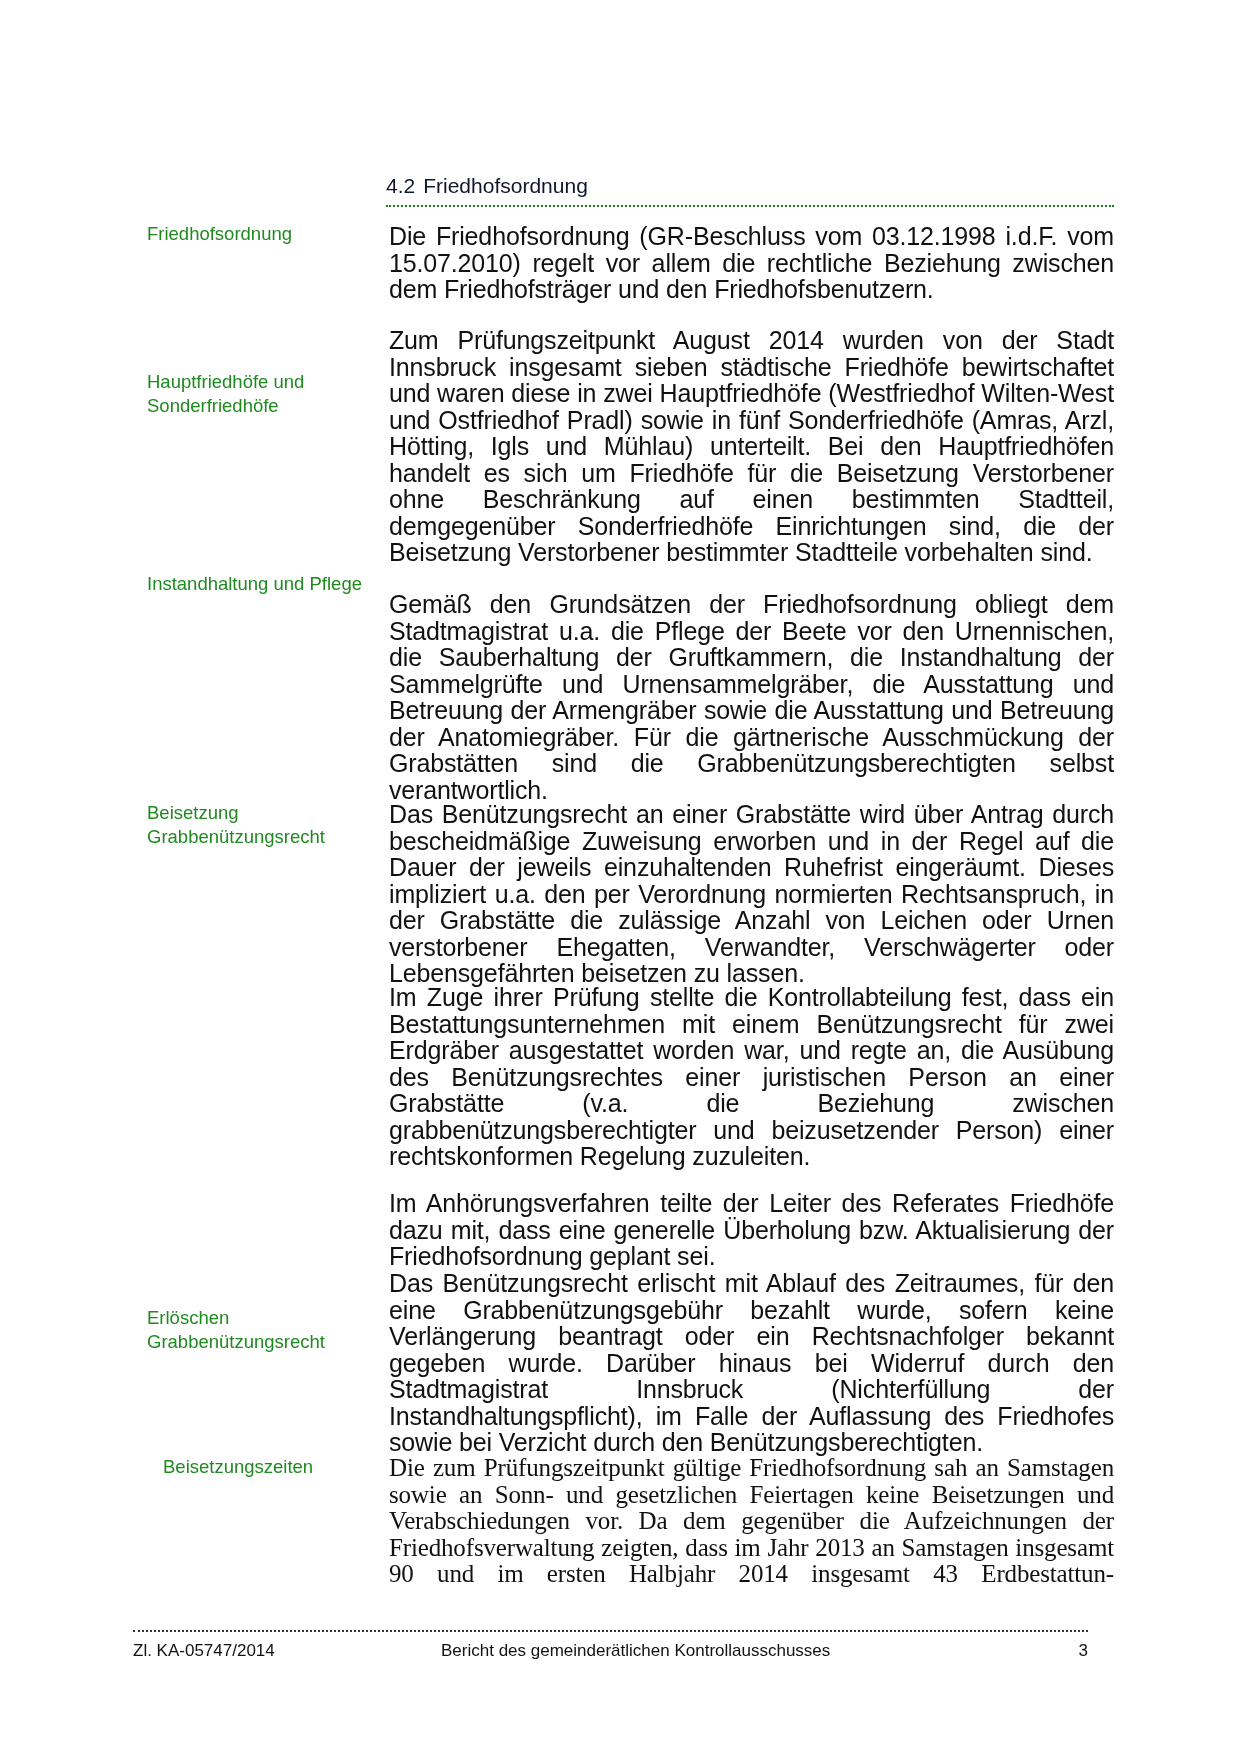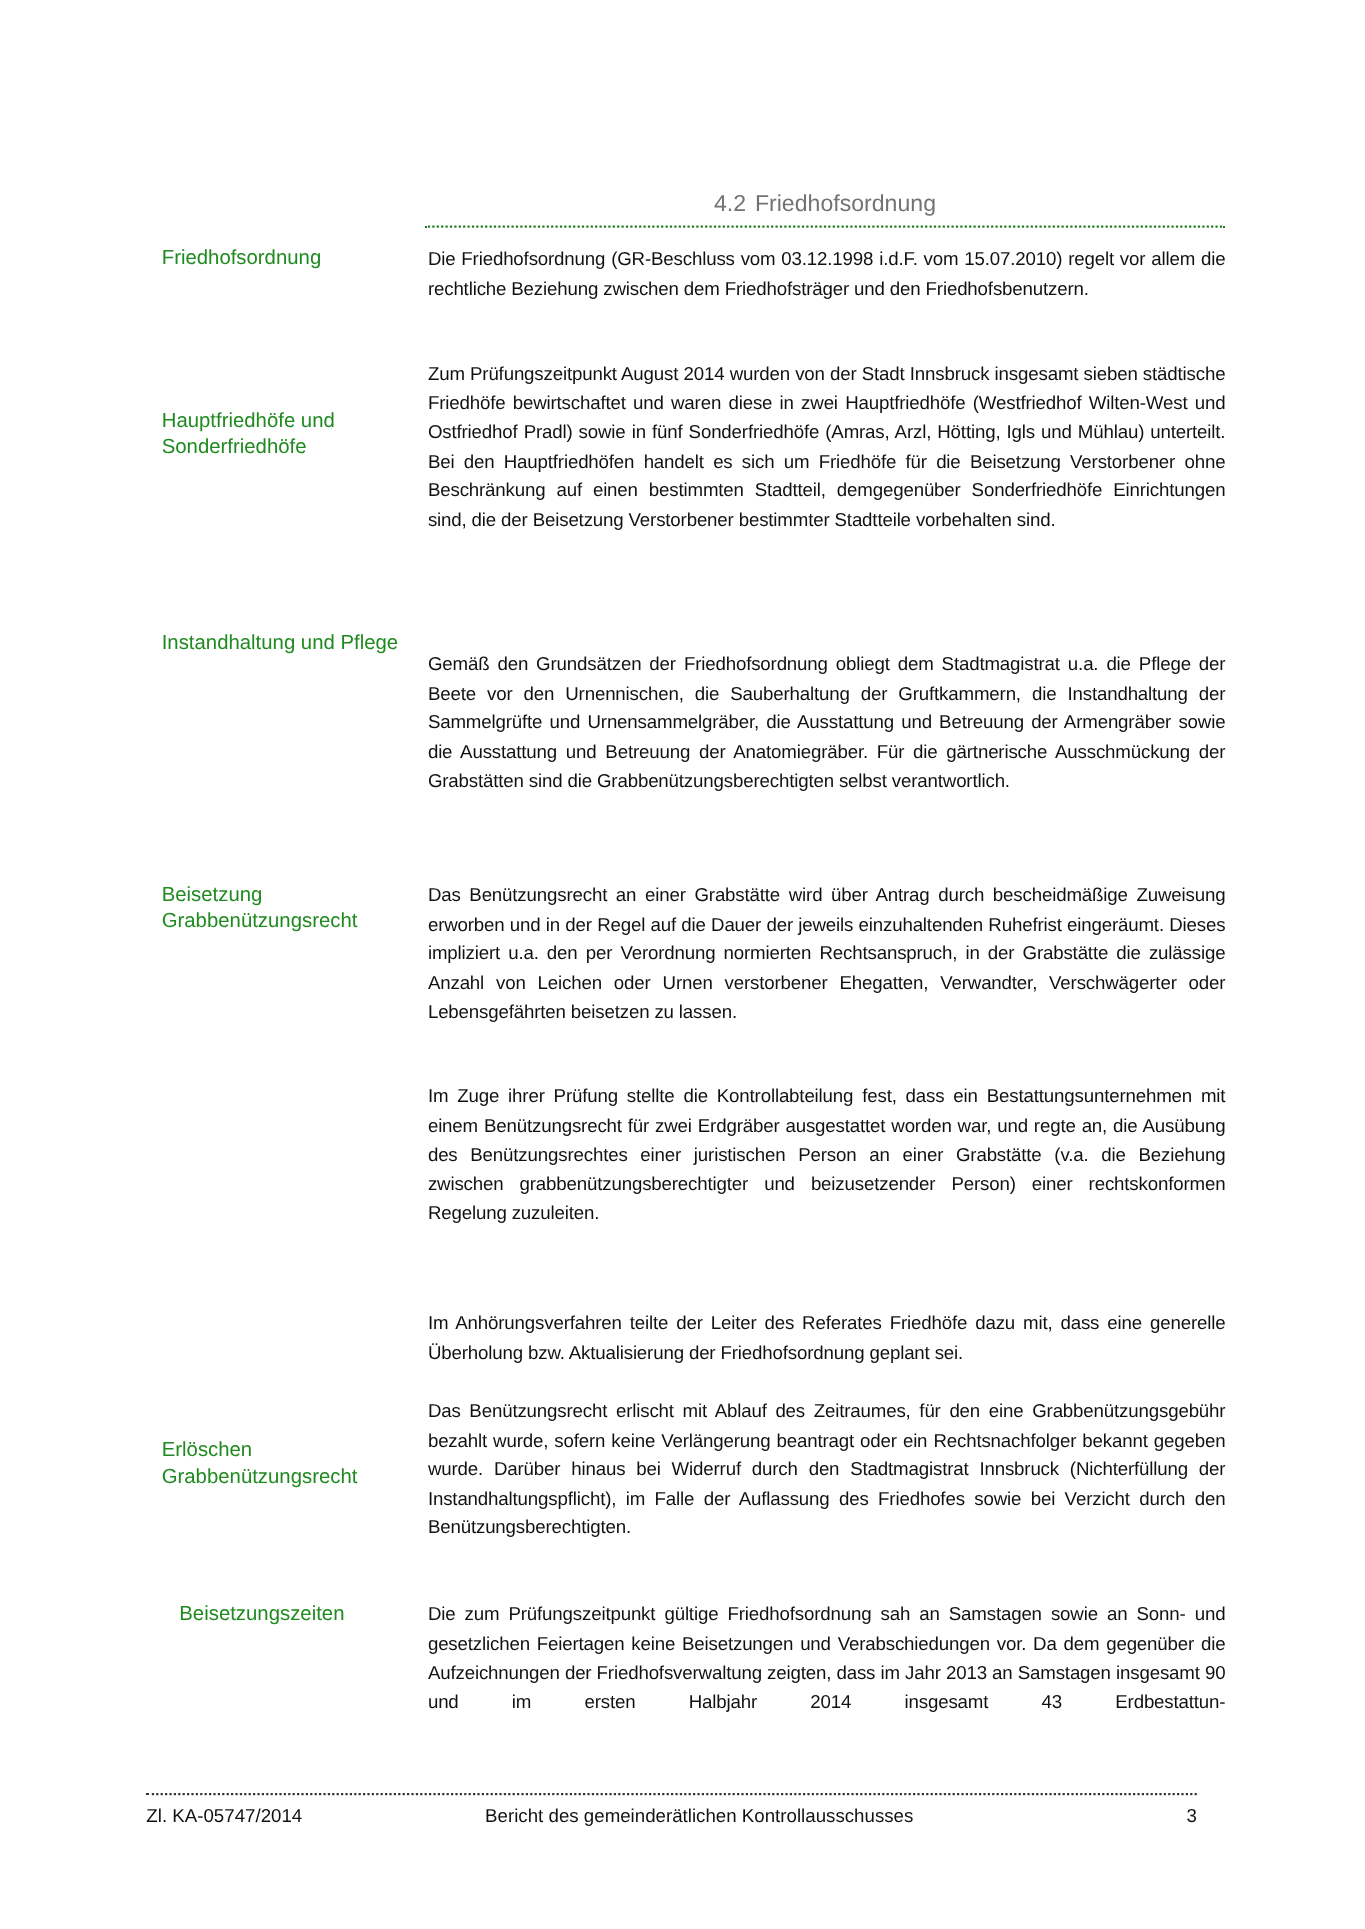--- a/index.html
+++ b/index.html
@@ -13,22 +13,22 @@
       position: relative;
       overflow: hidden;
       font-family: "Liberation Sans", sans-serif;
       color: #111111;
     }
     .section-header {
       position: absolute;
       left: 386px;
       top: 172px;
       width: 728px;
-      text-align: center;
-      color: #737373;
+      text-align: left;
+      color: #0f172a;
       font-size: 21px;
       line-height: 28px;
     }
     .section-header .num { margin-right: 8px; }
     .header-rule {
       position: absolute;
       left: 386px;
       top: 205px;
       width: 728px;
       height: 0;
@@ -39,21 +39,21 @@
       left: 147px;
       width: 215px;
       color: #1f8a1f;
       font-size: 18.5px;
       line-height: 24px;
     }
     .para {
       position: absolute;
       left: 389px;
       width: 725px;
-      font-size: 17px;
+      font-size: 25px;
       line-height: 26.5px;
       text-align: justify;
       hyphens: manual;
       letter-spacing: -0.15px;
       margin: 0;
     }
     .footer-rule {
       position: absolute;
       left: 133px;
       top: 1630px;
@@ -106,21 +106,21 @@
     <p class="para" style="top:1154px;margin-top:36px;">Im Anhörungsverfahren teilte der Leiter des Referates Friedhöfe dazu mit, dass eine generelle Überholung bzw. Aktualisierung der Friedhofs­ordnung geplant sei.</p>
   </div>
 
   <div>
     <div class="margin-label" style="top:1270px;margin-top:36px;">Erlöschen Grabbenützungsrecht</div>
     <p class="para" style="top:1270px;">Das Benützungsrecht erlischt mit Ablauf des Zeitraumes, für den eine Grabbenützungsgebühr bezahlt wurde, sofern keine Verlängerung be­antragt oder ein Rechtsnachfolger bekannt gegeben wurde. Darüber hinaus bei Widerruf durch den Stadtmagistrat Innsbruck (Nichterfüllung der Instandhaltungspflicht), im Falle der Auflassung des Friedhofes sowie bei Verzicht durch den Benützungsberechtigten.</p>
   </div>
 
   <div>
     <div class="margin-label" style="top:1455px;margin-left:16px;">Beisetzungszeiten</div>
-    <p class="para" style="top:1455px; text-align-last: justify;">Die zum Prüfungszeitpunkt gültige Friedhofsordnung sah an Samsta­gen sowie an Sonn- und gesetzlichen Feiertagen keine Beisetzungen und Verabschiedungen vor. Da dem gegenüber die Aufzeichnungen der Friedhofsverwaltung zeigten, dass im Jahr 2013 an Samstagen insgesamt 90 und im ersten Halbjahr 2014 insgesamt 43 Erdbestattun-</p>
+    <p class="para" style="top:1455px; text-align-last: justify; font-family: Liberation Serif, serif;">Die zum Prüfungszeitpunkt gültige Friedhofsordnung sah an Samsta­gen sowie an Sonn- und gesetzlichen Feiertagen keine Beisetzungen und Verabschiedungen vor. Da dem gegenüber die Aufzeichnungen der Friedhofsverwaltung zeigten, dass im Jahr 2013 an Samstagen insgesamt 90 und im ersten Halbjahr 2014 insgesamt 43 Erdbestattun-</p>
   </div>
 
   <div class="footer-rule"></div>
   <div class="footer">
     <span class="ref">Zl. KA-05747/2014</span>
     <span class="title">Bericht des gemeinderätlichen Kontrollausschusses</span>
     <span class="page">3</span>
   </div>
 
 </div>

